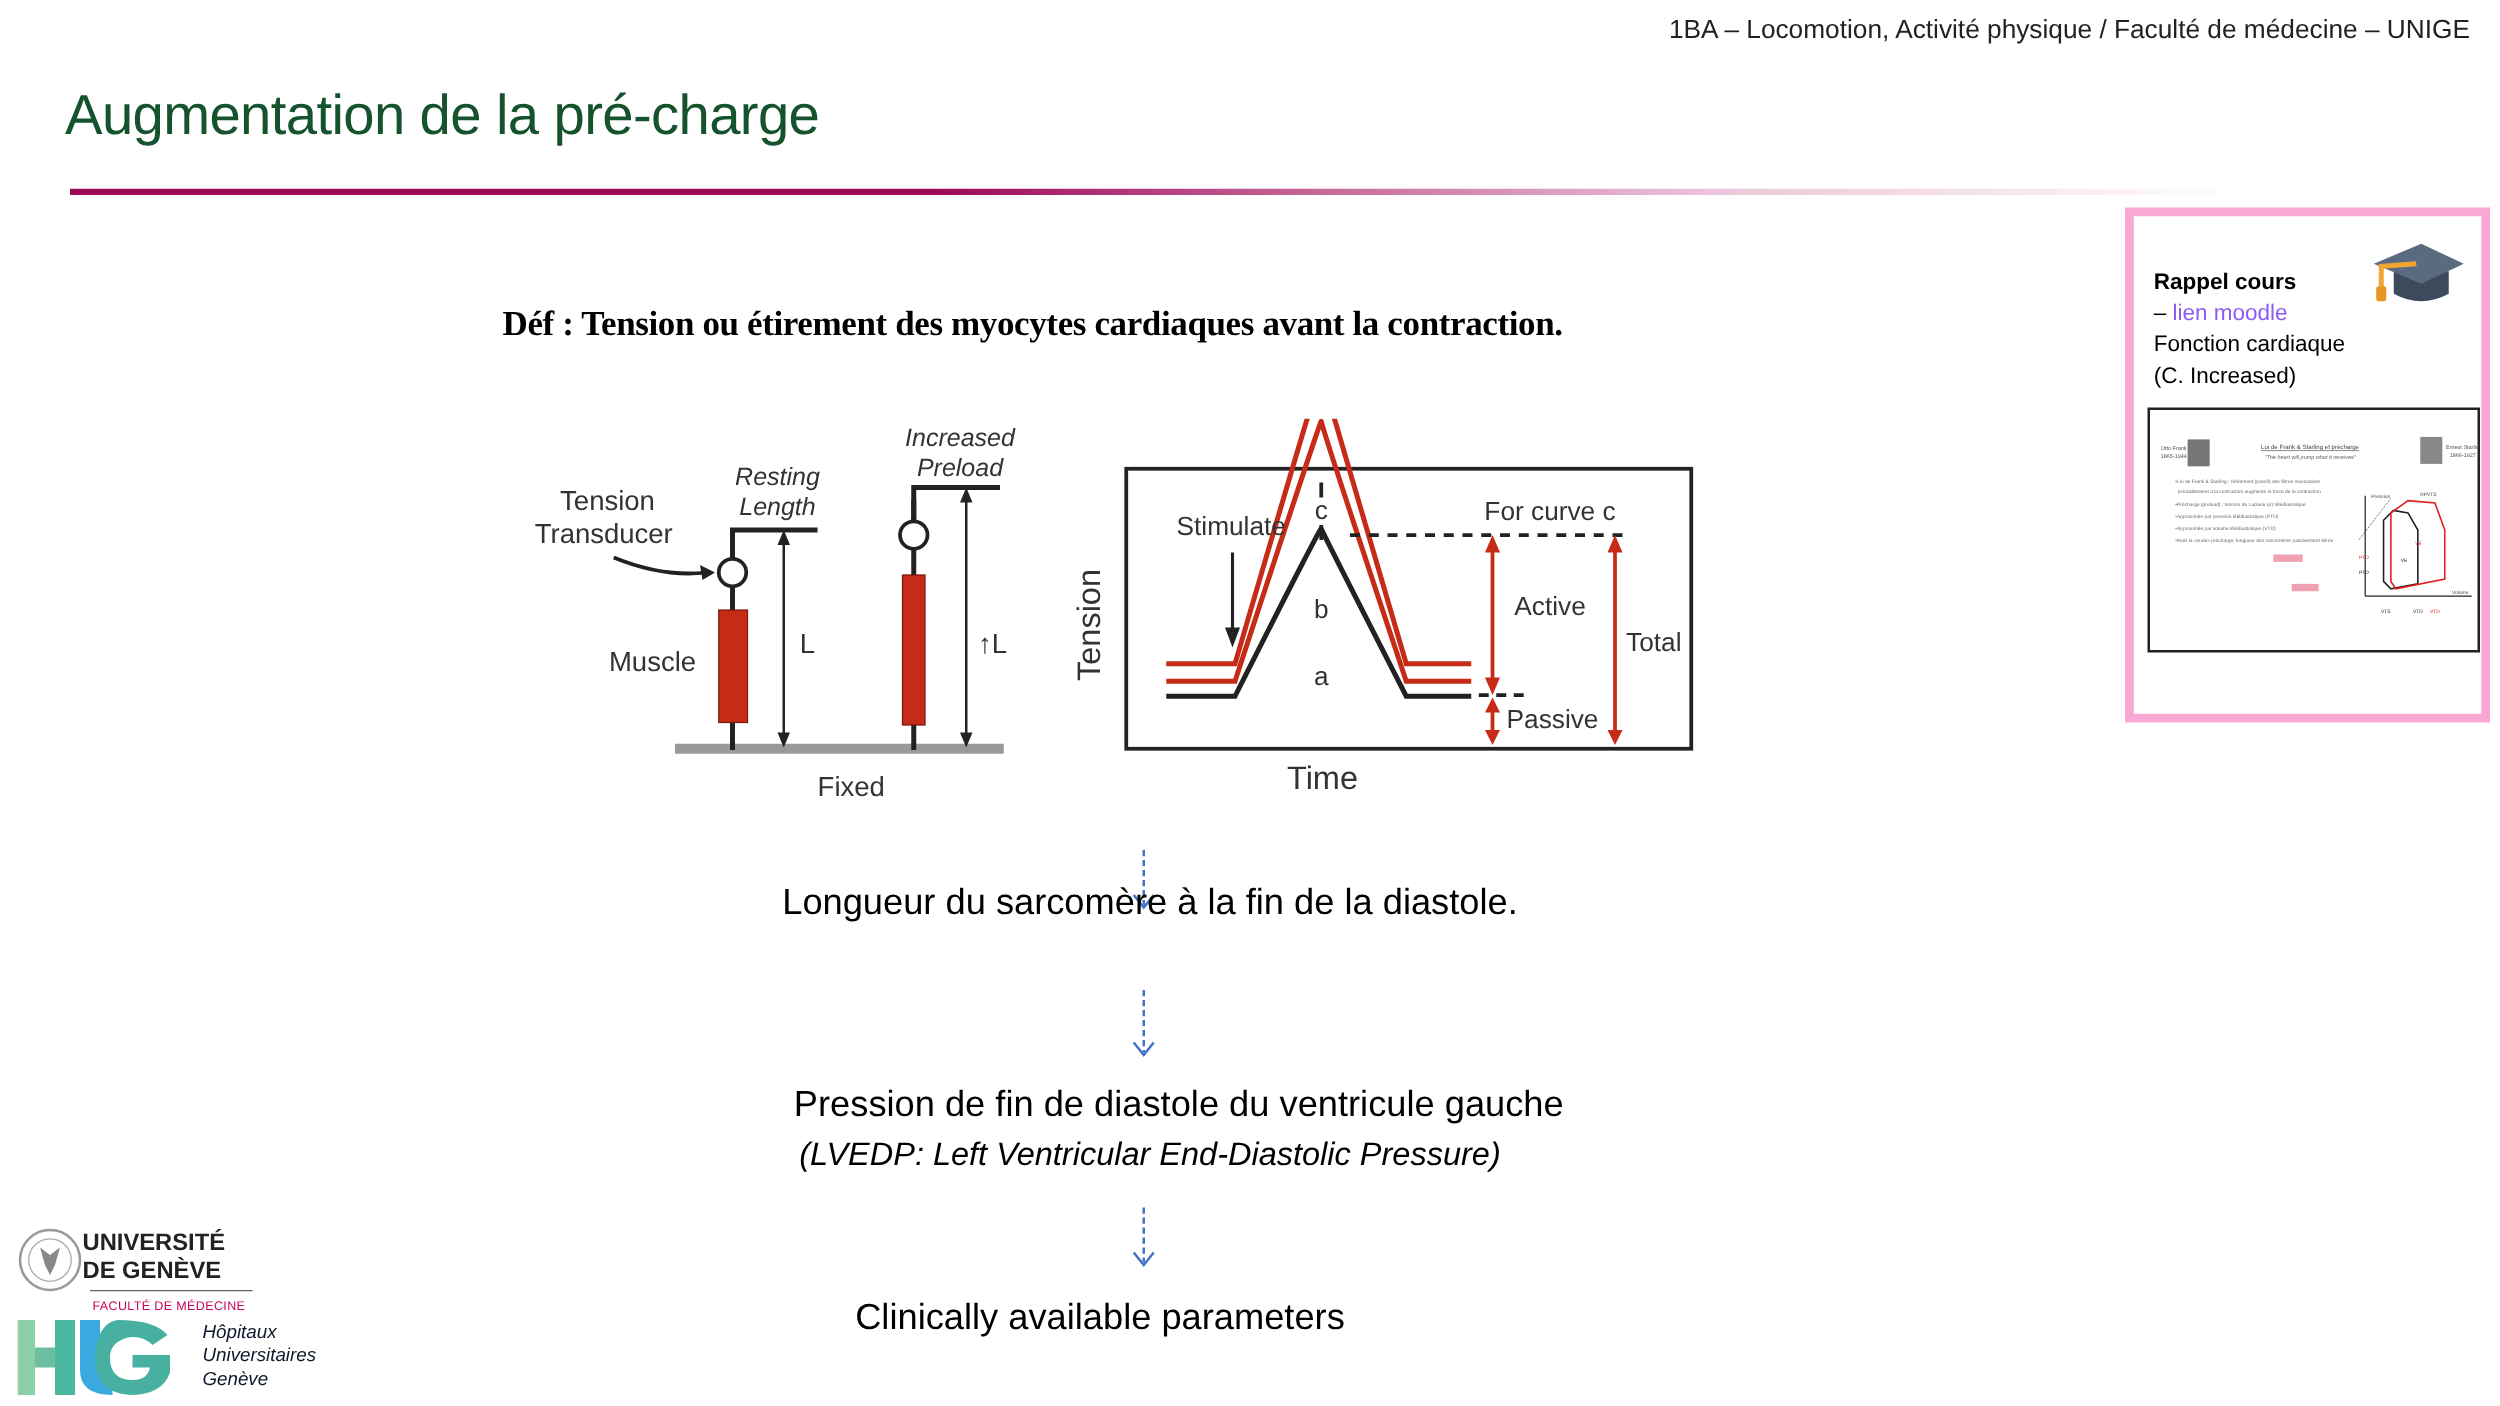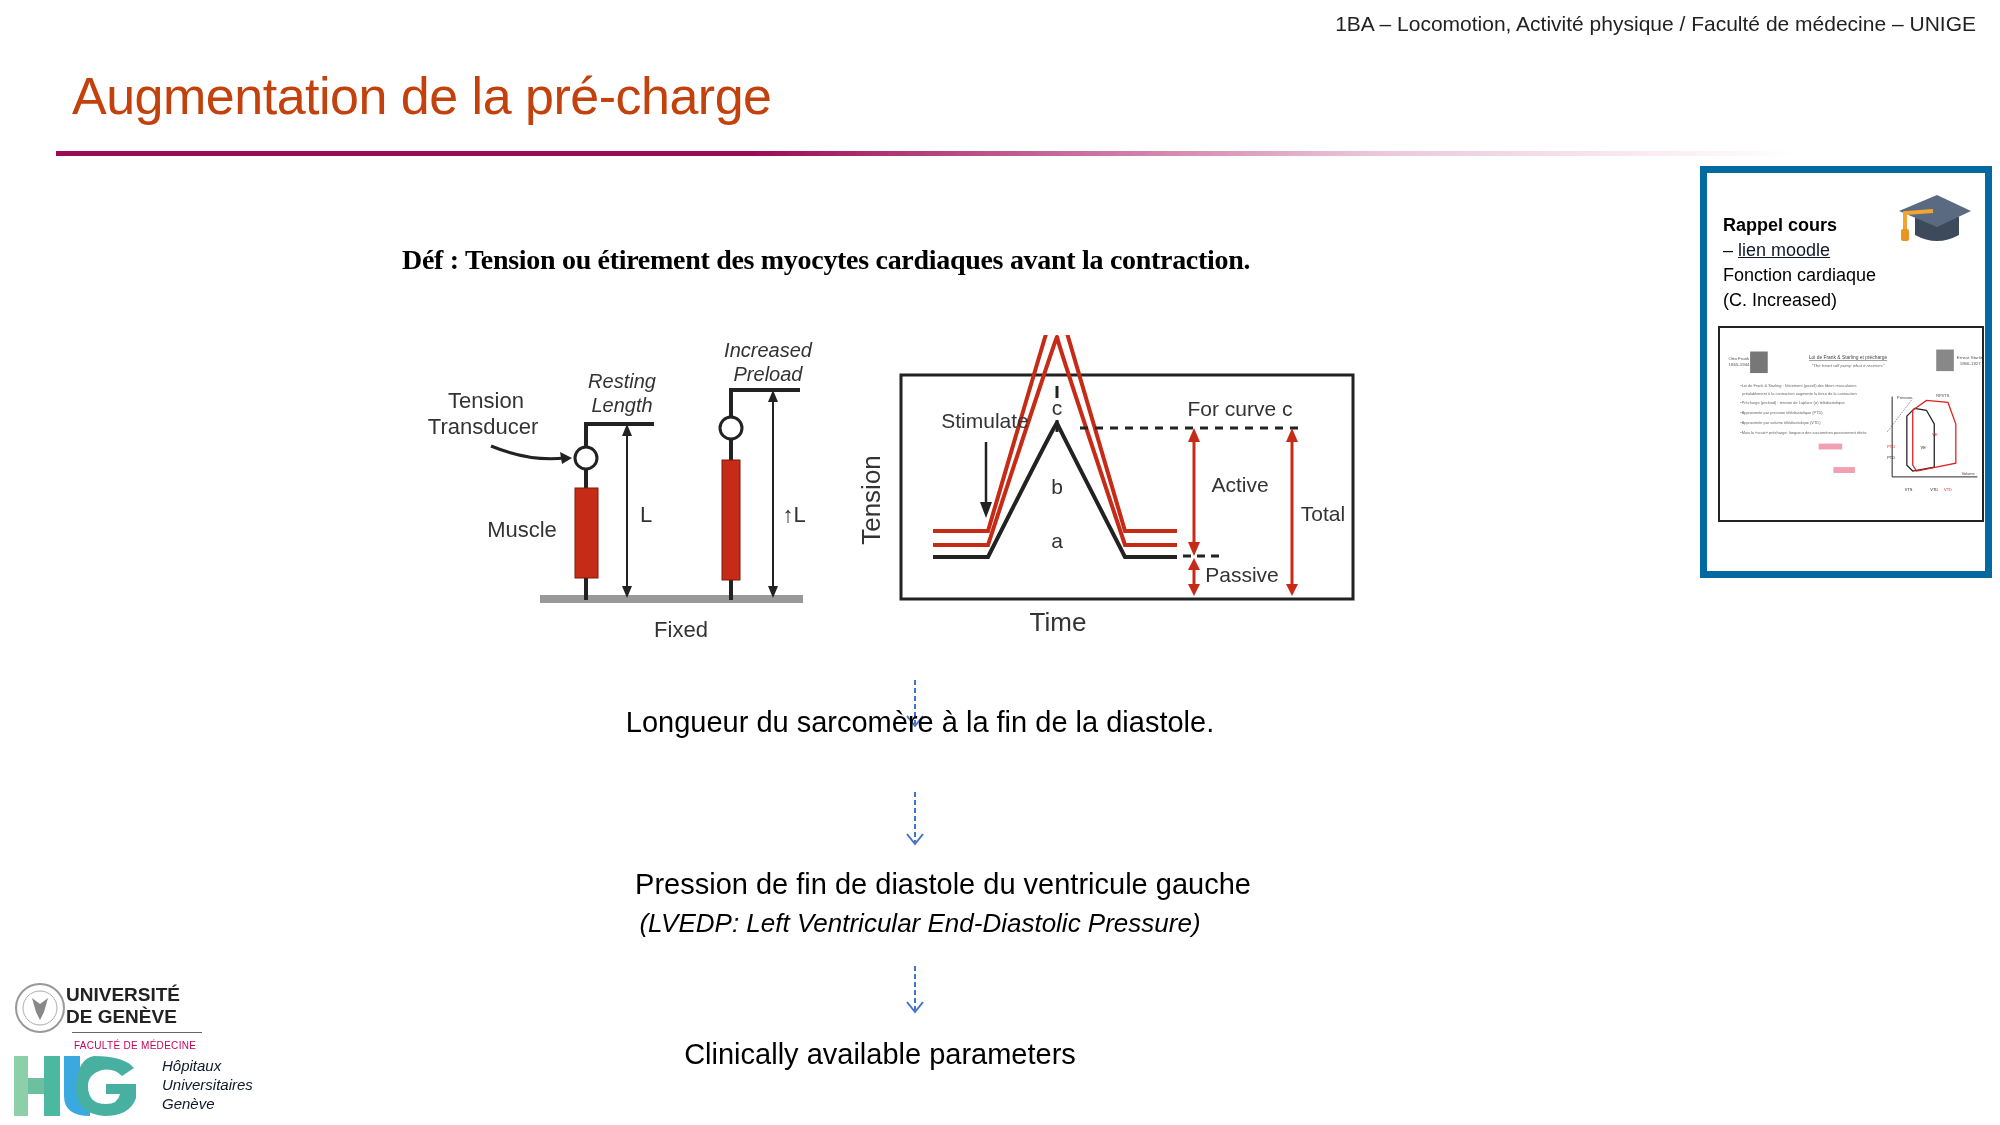--- a/index.html
+++ b/index.html
@@ -1,36 +1,36 @@
 <!DOCTYPE html>
 <html><head>
 <meta charset="utf-8">
 <style>
   html,body{margin:0;padding:0;}
   body{width:2000px;height:1125px;position:relative;background:#ffffff;overflow:hidden;
        font-family:"Liberation Sans",sans-serif;color:#000;}
   .abs{position:absolute;}
   .header-course{top:12px;right:24px;font-size:21px;color:#222;white-space:nowrap;}
-  .page-title{left:72px;top:66px;font-size:52px;color:#c2410c;white-space:nowrap;letter-spacing:-0.5px;}
+  .page-title{left:52px;top:66px;font-size:45px;color:#14532d;white-space:nowrap;letter-spacing:-0.5px;}
   .title-rule{left:56px;top:151px;width:1830px;height:5px;
     background:linear-gradient(to right,#9c0a56 0%,#9c0a56 38%,#c76a9c 55%,#ecc6da 72%,#ffffff 95%);}
   .definition{left:402px;top:244px;font-size:28px;font-weight:bold;white-space:nowrap;letter-spacing:-0.3px;font-family:Liberation Serif, serif;}
   .figure{left:415px;top:335px;width:960px;height:320px;}
   .figure text{font-family:"Liberation Sans",sans-serif;}
   .step{font-size:29px;white-space:nowrap;text-align:center;}
   .step-1{left:540px;top:706px;width:760px;}
   .step-2{left:563px;top:868px;width:760px;}
   .step-2-sub{left:540px;top:908px;width:760px;font-style:italic;font-size:26px;}
   .step-3{left:480px;top:1038px;width:800px;}
   .arrow{left:903px;width:24px;}
-  .recall-box{left:1700px;top:166px;width:292px;height:412px;border:7px solid #0369a1;box-sizing:border-box;background:#fff;}
+  .recall-box{left:1700px;top:166px;width:292px;height:412px;border:7px solid #f9a8d4;box-sizing:border-box;background:#fff;}
   .recall-inner{position:absolute;left:8px;top:8px;right:8px;bottom:8px;}
   .recall-title{position:absolute;left:8px;top:34px;font-size:18px;font-weight:bold;}
   .recall-link-line{position:absolute;left:8px;top:59px;font-size:18px;}
-  .recall-link{color:#0f172a;text-decoration:underline;cursor:pointer;}
+  .recall-link{color:#8b5cf6;cursor:pointer;}
   .recall-line{position:absolute;left:8px;font-size:18px;}
   .cap-icon{position:absolute;right:6px;top:10px;width:74px;height:60px;}
   .thumb{position:absolute;left:3px;top:145px;width:266px;height:196px;border:2px solid #222;box-sizing:border-box;background:#fff;}
   .logo-unige{left:14px;top:980px;width:180px;height:70px;}
   .unige-text{position:absolute;left:52px;top:4px;font-size:19px;font-weight:bold;line-height:22px;color:#222;}
   .unige-rule{position:absolute;left:58px;top:52px;width:130px;height:1px;background:#666;}
   .unige-fac{left:74px;top:1040px;font-size:10px;font-weight:normal;color:#c8005c;letter-spacing:0.3px;}
   .hug-logo{left:14px;top:1054px;width:135px;height:64px;}
   .hug-text{left:162px;top:1056px;font-size:15px;line-height:19px;color:#0f172a;font-style:italic;}
 </style>

